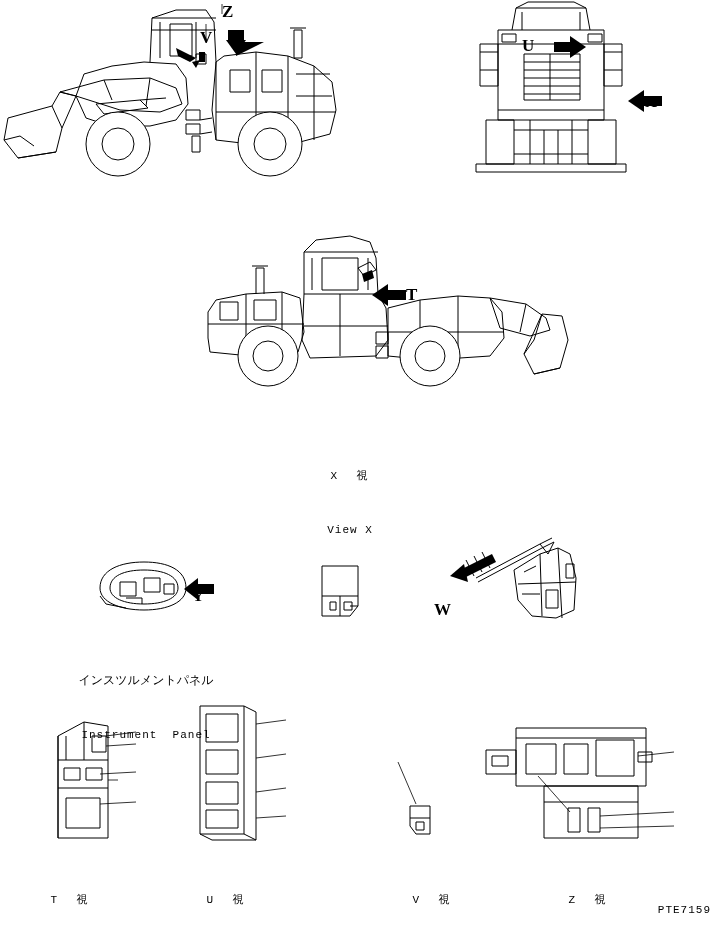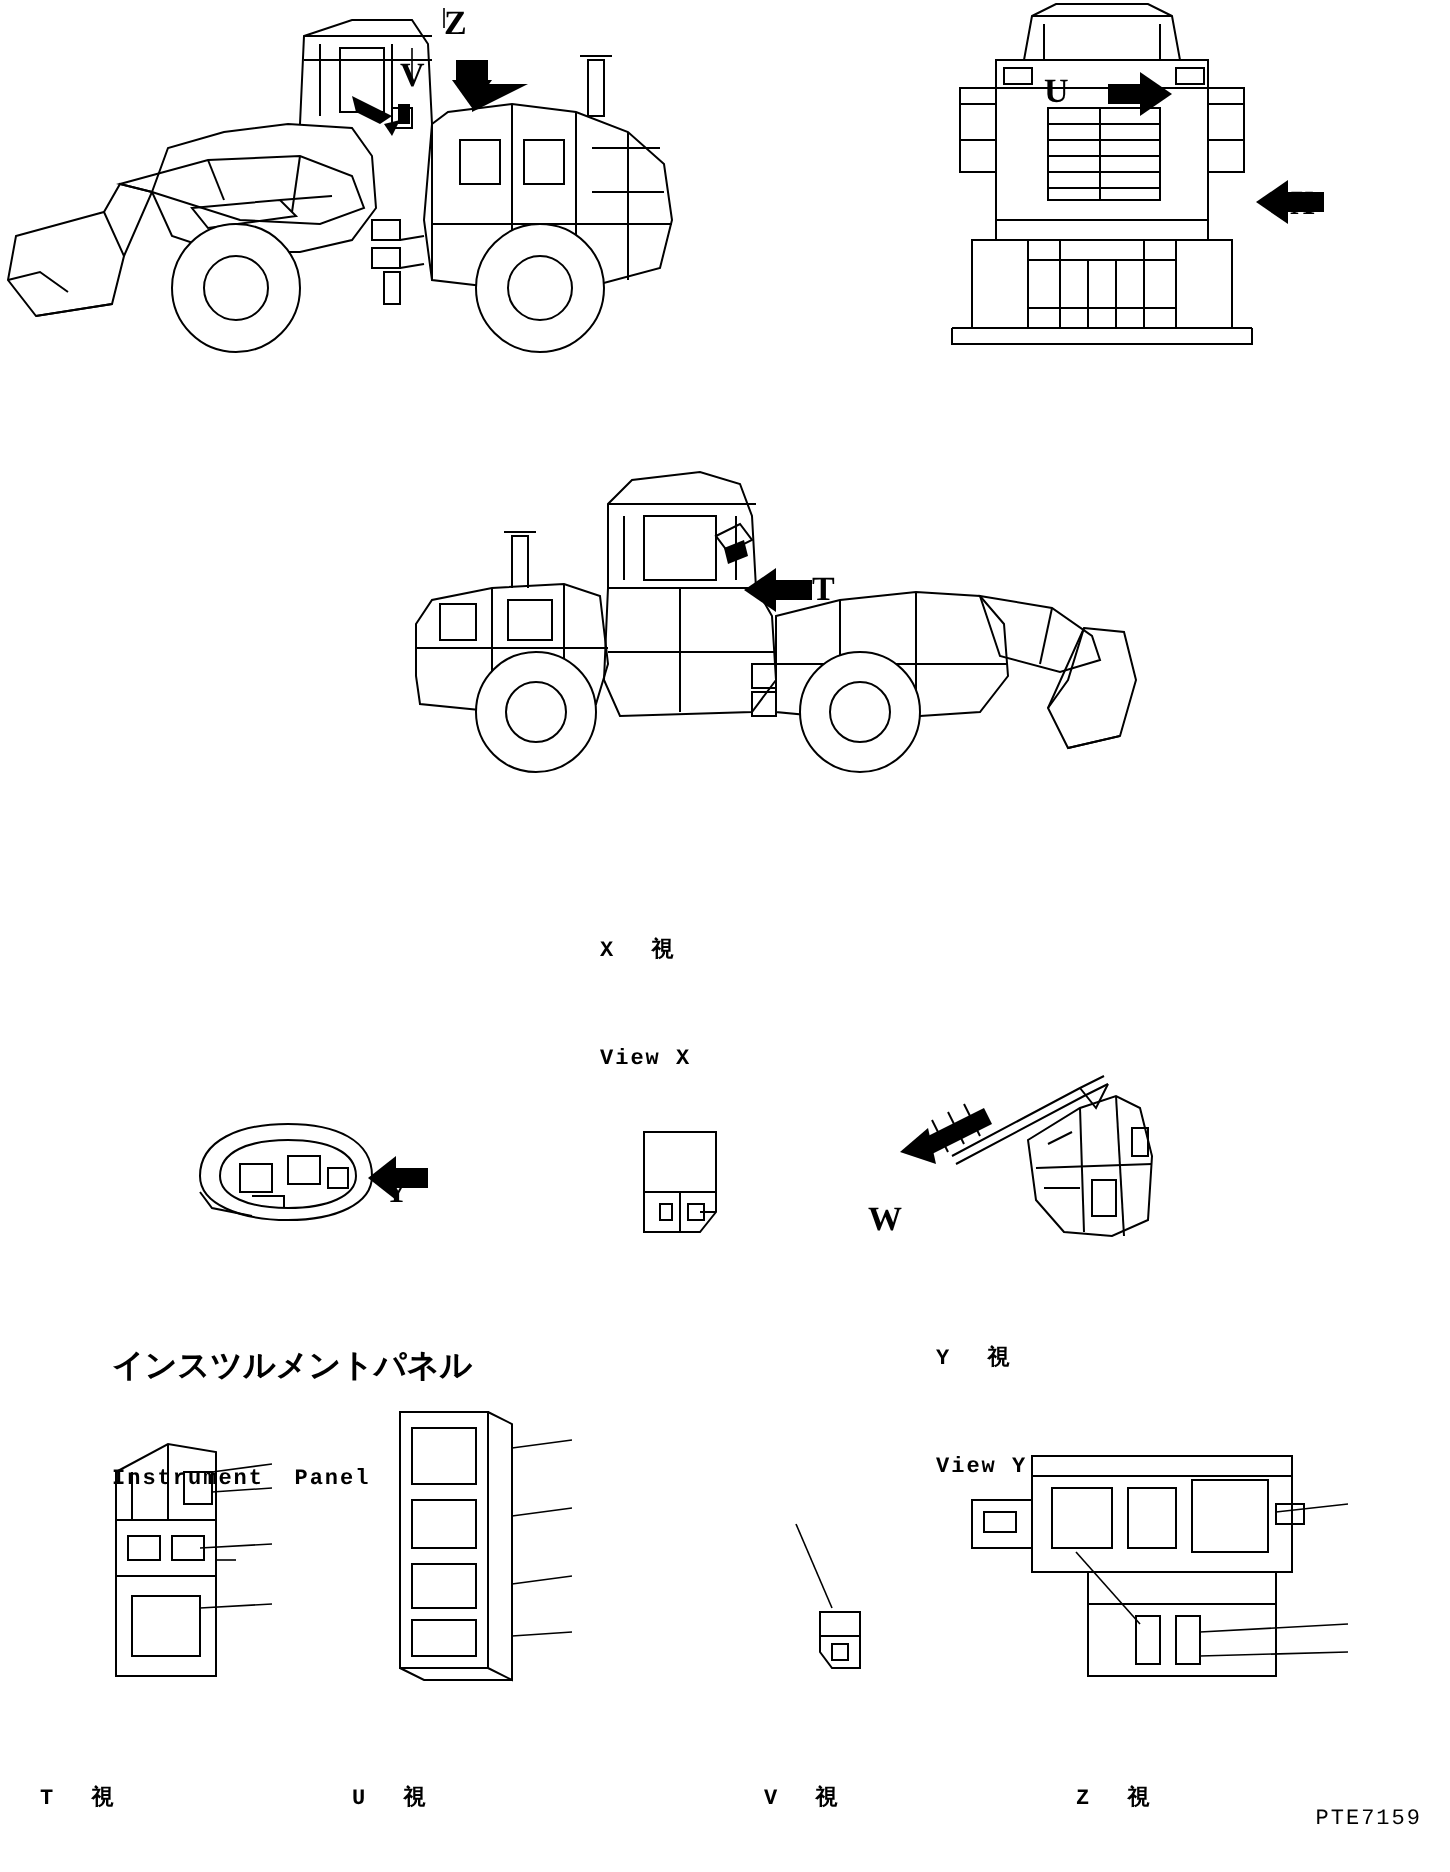--- a/index.html
+++ b/index.html
@@ -19,38 +19,37 @@
     position: absolute;
     left: 0; top: 0;
     width: 725px;
     height: 936px;
   }
   .fig {
     position: absolute;
   }
   .caption {
     position: absolute;
-    text-align: left;
+    text-align: center;
     font-family: "Liberation Mono", monospace;
     line-height: 1.25;
     white-space: pre;
-    font-weight: bold;
   }
   .caption .jp {
     display: block;
     font-size: 11px;
     letter-spacing: 2px;
   }
   .caption .en {
     display: block;
     font-size: 11px;
     letter-spacing: 1px;
   }
   .panel-caption .jp {
-    font-size: 16px;
+    font-size: 12px;
     letter-spacing: 0px;
   }
   .panel-caption .en {
     font-size: 11px;
     letter-spacing: 1px;
   }
   .callout {
     position: absolute;
     font-family: "Liberation Serif", serif;
     font-size: 17px;
@@ -304,24 +303,20 @@
 
       <path class="fillk" d="M30 46 L62 30 L66 38 L34 54 Z"></path>
       <path class="ln" d="M36 36 L44 52"></path>
       <path class="ln" d="M44 32 L52 48"></path>
       <path class="ln" d="M52 28 L60 44"></path>
       <path class="fillk" d="M34 40 L20 52 L38 58 Z"></path>
     </svg>
   </div>
   <div class="callout" style="left:434px; top:600px;">W</div>
 
-  <div class="caption" style="left:468px; top:634px; width:100px;">
-    <span class="jp">Y  視</span>
-    <span class="en">View Y</span>
-  </div>
 
   <div class="fig" style="left:40px; top:714px;">
     <svg width="110" height="130" viewBox="0 0 110 130">
       <path class="ln" d="M18 22 L44 8 L68 12 L68 124 L18 124 Z"></path>
       <path class="ln" d="M18 22 L18 124"></path>
       <path class="ln" d="M18 46 L68 46"></path>
       <path class="ln" d="M18 74 L68 74"></path>
       <path class="ln" d="M26 22 L26 46"></path>
       <path class="ln" d="M44 8 L44 46"></path>
       <path class="ln" d="M52 22 L66 22 L66 38 L52 38 Z"></path>

